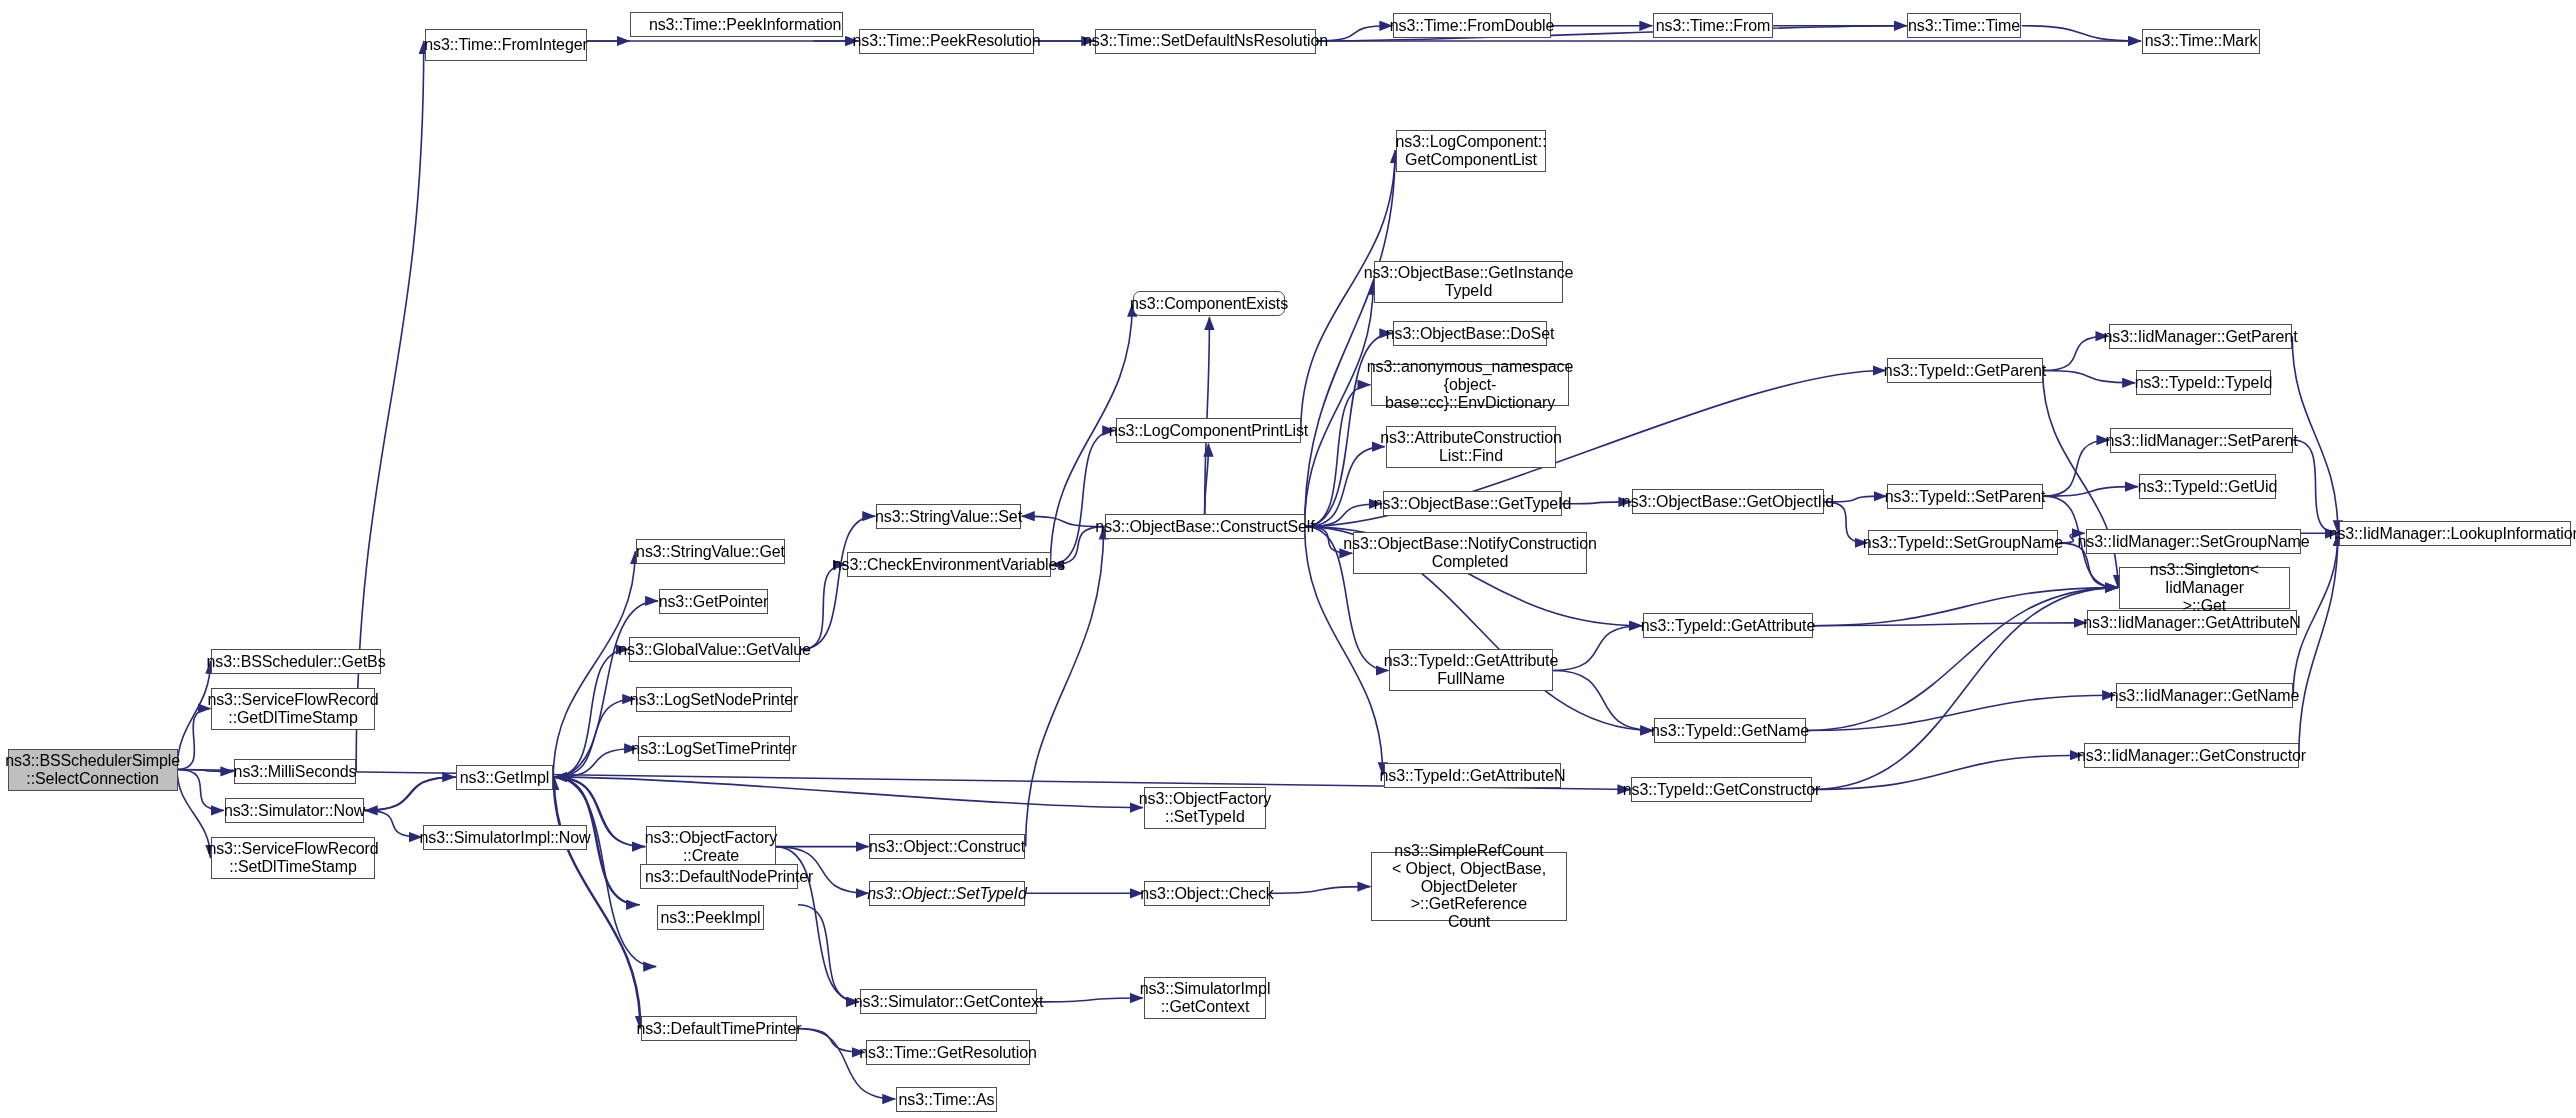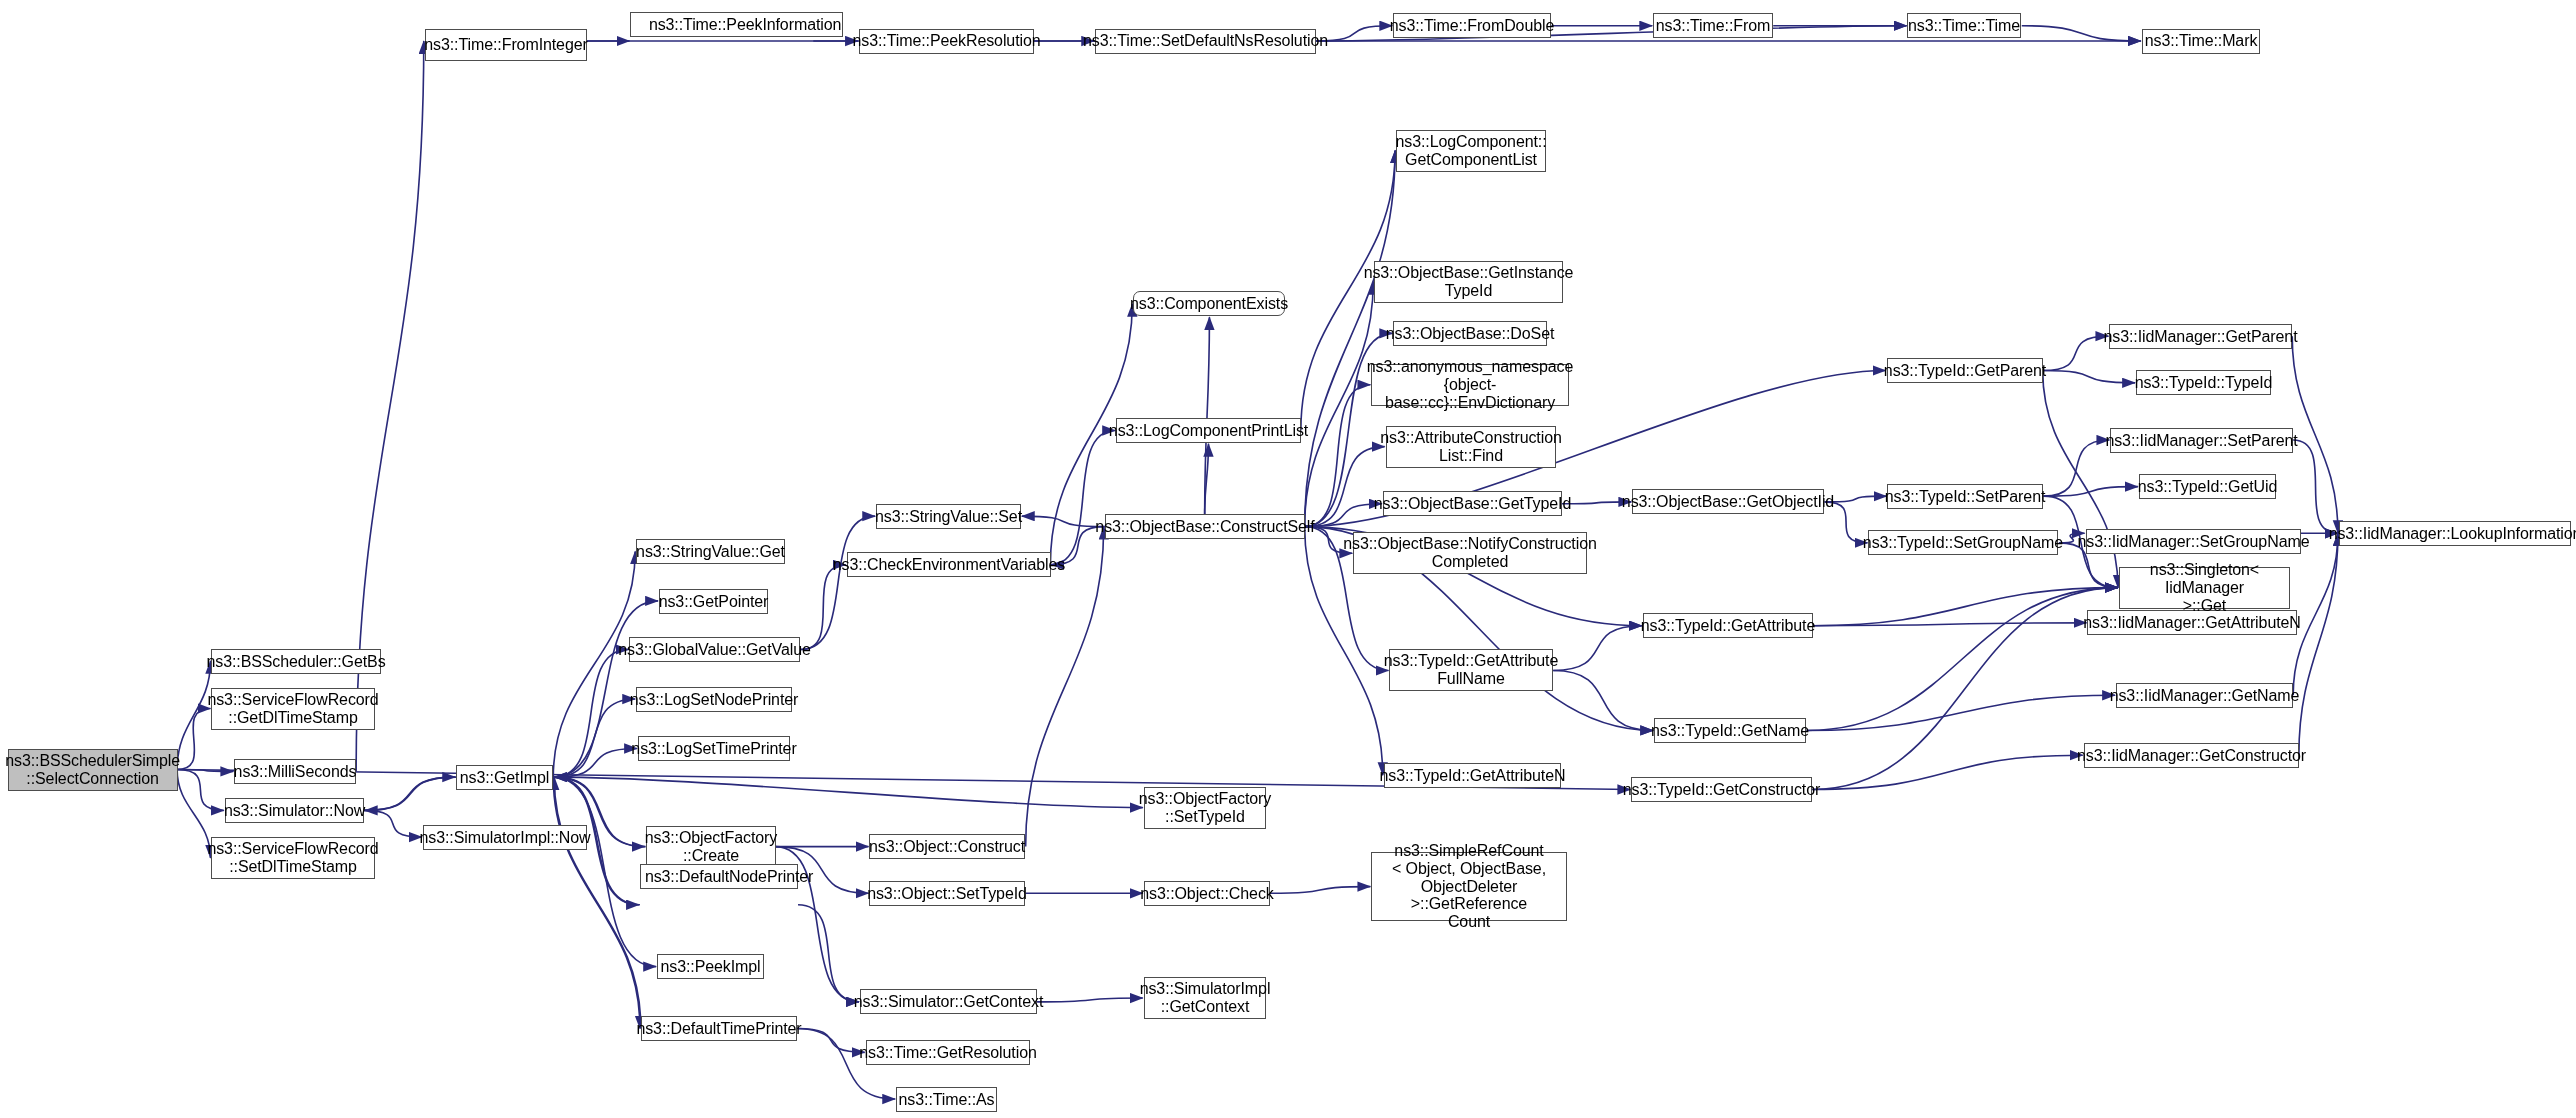--- a/index.html
+++ b/index.html
@@ -155,21 +155,21 @@
       <div class="node" style="left: 1907px; top: 13.3px; width: 114px; height: 25px;"><span>ns3::Time::Time</span></div>
       <div class="node" style="left: 2142px; top: 28.6px; width: 118px; height: 25px;"><span>ns3::Time::Mark</span></div>
       <div class="node" style="left: 636px; top: 539px; width: 149px; height: 25px;"><span>ns3::StringValue::Get</span></div>
       <div class="node" style="left: 659px; top: 589px; width: 109px; height: 25px;"><span>ns3::GetPointer</span></div>
       <div class="node" style="left: 629px; top: 637px; width: 171px; height: 25px;"><span>ns3::GlobalValue::GetValue</span></div>
       <div class="node" style="left: 636px; top: 687px; width: 156px; height: 25px;"><span>ns3::LogSetNodePrinter</span></div>
       <div class="node" style="left: 638px; top: 736px; width: 152px; height: 25px;"><span>ns3::LogSetTimePrinter</span></div>
       <div class="node" style="left: 646px; top: 826px; width: 130px; height: 42px;"><span>ns3::ObjectFactory
 ::Create</span></div>
       <div class="node" style="left: 640px; top: 864px; width: 158px; height: 25px; padding-left: 24px;"><span>ns3::DefaultNodePrinter</span></div>
-      <div class="node" style="left: 657px; top: 954px; width: 107px; height: 25px; text-align: right;"><span>ns3::PeekImpl</span></div>
+      <div class="node" style="left: 657px; top: 905px; width: 107px; height: 25px; text-align: right;"><span>ns3::PeekImpl</span></div>
       <div class="node" style="left: 641px; top: 1016px; width: 156px; height: 25px;"><span>ns3::DefaultTimePrinter</span></div>
       <div class="node" style="left: 876px; top: 504px; width: 145px; height: 25px;"><span>ns3::StringValue::Set</span></div>
       <div class="node" style="left: 847px; top: 552px; width: 204px; height: 25px;"><span>ns3::CheckEnvironmentVariables</span></div>
       <div class="node" style="left: 1133px; top: 291px; width: 152px; height: 25px; border-radius: 7px;"><span>ns3::ComponentExists</span></div>
       <div class="node" style="left: 1116px; top: 418px; width: 185px; height: 25px;"><span>ns3::LogComponentPrintList</span></div>
       <div class="node" style="left: 1105px; top: 514px; width: 200px; height: 25px;"><span>ns3::ObjectBase::ConstructSelf</span></div>
       <div class="node" style="left: 1396px; top: 130px; width: 150px; height: 42px;"><span>ns3::LogComponent::
 GetComponentList</span></div>
       <div class="node" style="left: 1374px; top: 261px; width: 189px; height: 42px;"><span>ns3::ObjectBase::GetInstance
 TypeId</span></div>
@@ -198,21 +198,21 @@
       <div class="node" style="left: 2086px; top: 521px; width: 215px; height: 25px; margin-top: 8px;"><span>ns3::IidManager::SetGroupName</span></div>
       <div class="node" style="left: 2087px; top: 610px; width: 210px; height: 25px;"><span>ns3::IidManager::GetAttributeN</span></div>
       <div class="node" style="left: 2116px; top: 683px; width: 177px; height: 25px;"><span>ns3::IidManager::GetName</span></div>
       <div class="node" style="left: 2084px; top: 743px; width: 215px; height: 25px;"><span>ns3::IidManager::GetConstructor</span></div>
       <div class="node" style="left: 2119px; top: 567px; width: 171px; height: 42px;"><span>ns3::Singleton&lt; IidManager
 &gt;::Get</span></div>
       <div class="node" style="left: 2339px; top: 521px; width: 232px; height: 25px;"><span>ns3::IidManager::LookupInformation</span></div>
       <div class="node" style="left: 1144px; top: 787px; width: 122px; height: 42px;"><span>ns3::ObjectFactory
 ::SetTypeId</span></div>
       <div class="node" style="left: 869px; top: 834px; width: 156px; height: 25px;"><span>ns3::Object::Construct</span></div>
-      <div class="node" style="left: 869px; top: 881px; width: 156px; height: 25px;"><span>ns3::Object::SetTypeId</span></div>
+      <div class="node" style="left: 869px; top: 881px; width: 156px; height: 25px; font-style: italic;"><span>ns3::Object::SetTypeId</span></div>
       <div class="node" style="left: 1144px; top: 881px; width: 126px; height: 25px;"><span>ns3::Object::Check</span></div>
       <div class="node" style="left: 1371px; top: 852px; width: 196px; height: 69px;"><span>ns3::SimpleRefCount
 &lt; Object, ObjectBase,
 ObjectDeleter &gt;::GetReference
 Count</span></div>
       <div class="node" style="left: 860px; top: 989px; width: 177px; height: 25px;"><span>ns3::Simulator::GetContext</span></div>
       <div class="node" style="left: 1144px; top: 977px; width: 122px; height: 42px;"><span>ns3::SimulatorImpl
 ::GetContext</span></div>
       <div class="node" style="left: 866px; top: 1040px; width: 164px; height: 25px;"><span>ns3::Time::GetResolution</span></div>
       <div class="node" style="left: 896px; top: 1087px; width: 101px; height: 25px;"><span>ns3::Time::As</span></div>

